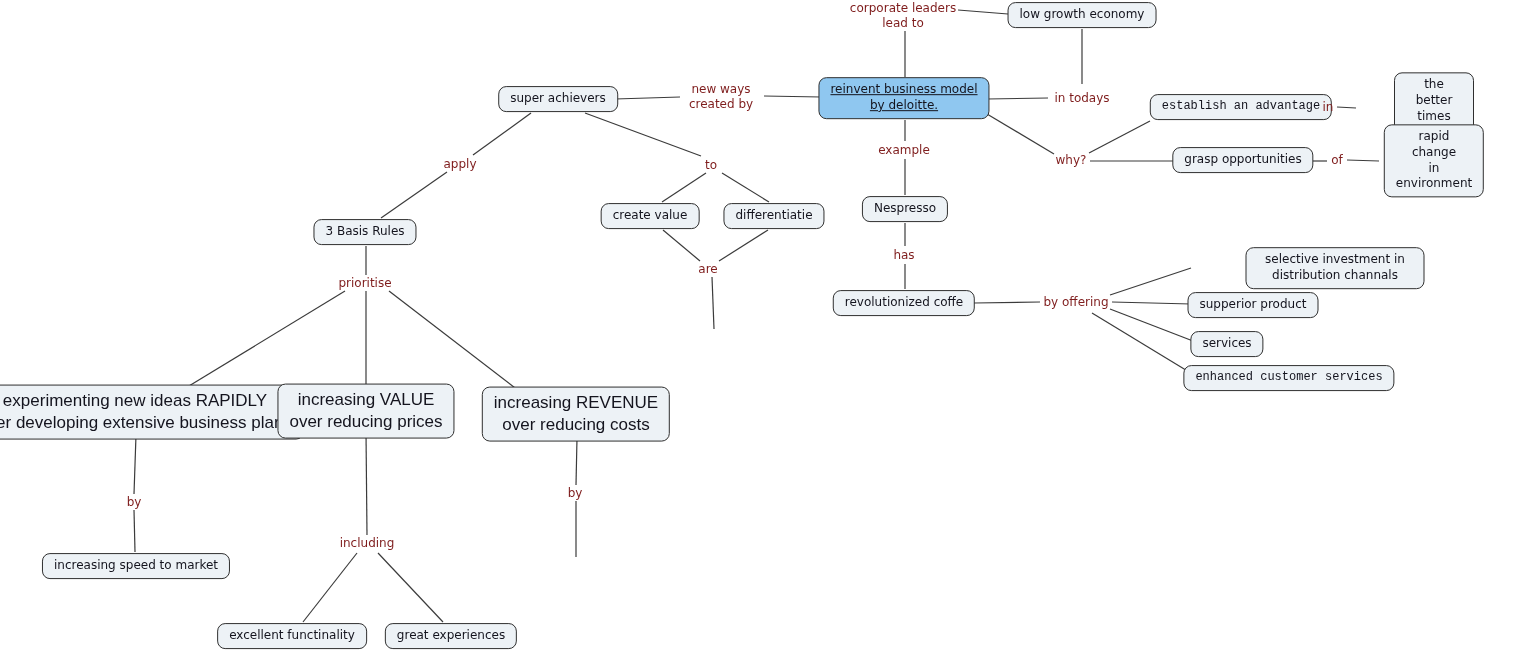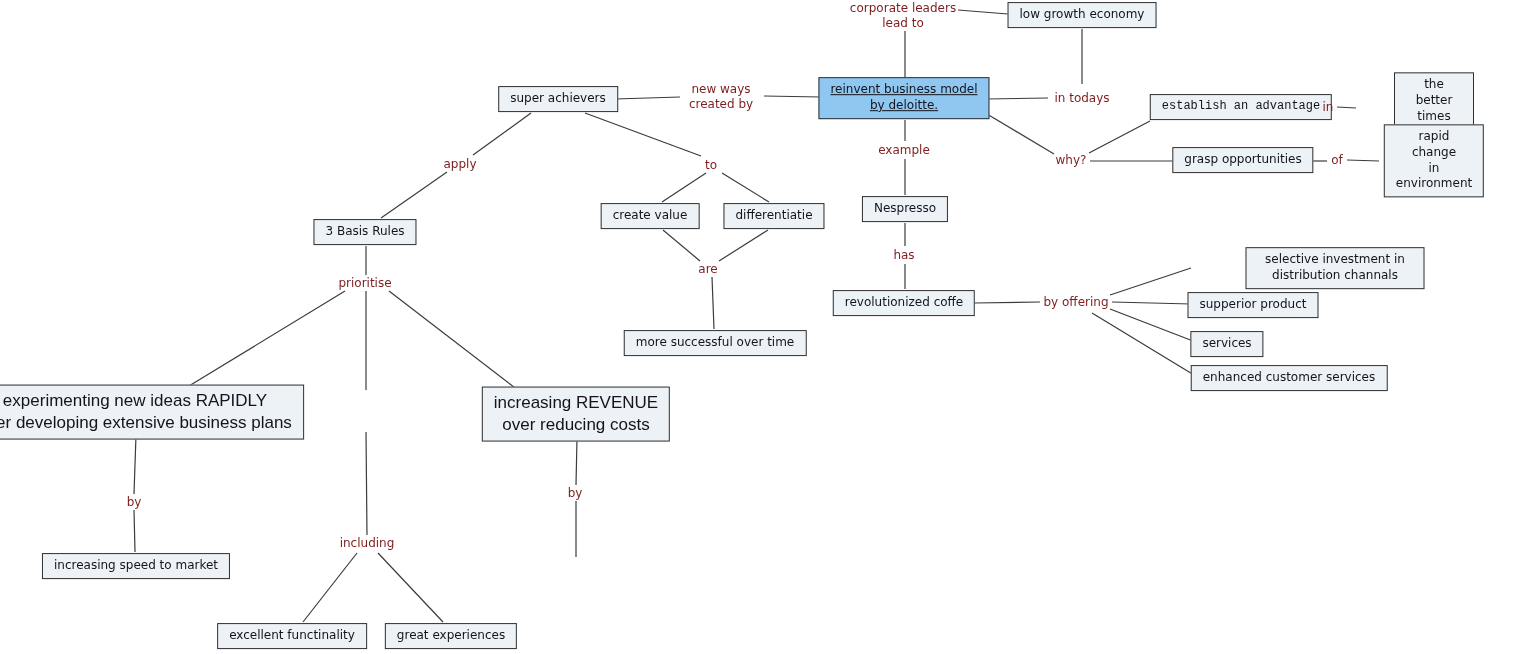--- a/index.html
+++ b/index.html
@@ -24,21 +24,21 @@
   }
   .edges line {
     stroke: #3b3b3b;
     stroke-width: 1.2;
   }
   .node {
     position: absolute;
     transform: translate(-50%, -50%);
     background: #edf2f6;
     border: 1.4px solid #2f2f2f;
-    border-radius: 0;
+    border-radius: 8px;
     padding: 4px 11px;
     font-size: 12px;
     line-height: 1.32;
     color: #14141e;
     text-align: center;
     white-space: pre-line;
     cursor: default;
   }
   .node--blue {
     background: #8fc7f0;
@@ -114,28 +114,29 @@
   <div class="node" style="left:1241px; top:107px;font-family:Liberation Mono, monospace;">establish an advantage</div>
   <div class="node" style="left:1434px; top:109px;">the better times ahead</div>
   <div class="node" style="left:1243px; top:160px;">grasp opportunities</div>
   <div class="node" style="left:1434px; top:161px;">rapid change
 in environment</div>
   <div class="node" style="left:905px; top:209px;">Nespresso</div>
   <div class="node" style="left:904px; top:303px;">revolutionized coffe</div>
   <div class="node" style="left:1335px; top:268px;">selective investment in distribution channals</div>
   <div class="node" style="left:1253px; top:305px;">supperior product</div>
   <div class="node" style="left:1227px; top:344px;">services</div>
-  <div class="node" style="left:1289px; top:378px;">enhanced customer services</div>
+  <div class="node" style="left:1289px; top:378px;font-family:Liberation Mono, monospace;">enhanced customer services</div>
   <div class="node" style="left:558px; top:99px;">super achievers</div>
   <div class="node" style="left:650px; top:216px;text-align:center;">create value</div>
   <div class="node" style="left:774px; top:216px;">differentiatie</div>
-  <div class="node" style="left:715px; top:343px;">more successful over time</div>
   <div class="node" style="left:365px; top:232px;">3 Basis Rules</div>
   <div class="node node--alt" style="left:135px; top:412px;">experimenting new ideas RAPIDLY
 over developing extensive business plans</div>
+  <div class="node node--alt" style="left:366px; top:411px;">increasing VALUE
+over reducing prices</div>
   <div class="node node--alt" style="left:576px; top:414px;">increasing REVENUE
 over reducing costs</div>
   <div class="node" style="left:136px; top:566px;">increasing speed to market</div>
   <div class="node" style="left:292px; top:636px;">excellent functinality</div>
   <div class="node" style="left:451px; top:636px;">great experiences</div>
 
   <div class="lbl" style="left:903px; top:16px;">corporate leaders
 lead to</div>
   <div class="lbl" style="left:1082px; top:98px;">in todays</div>
   <div class="lbl" style="left:1071px; top:160px;">why?</div>

